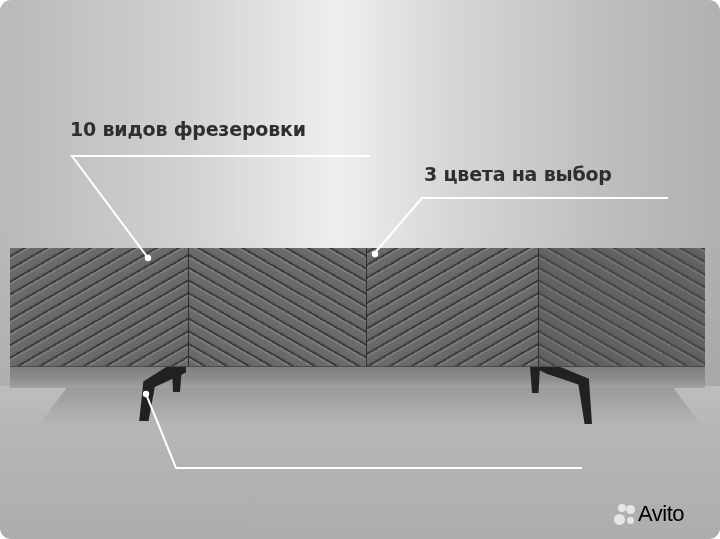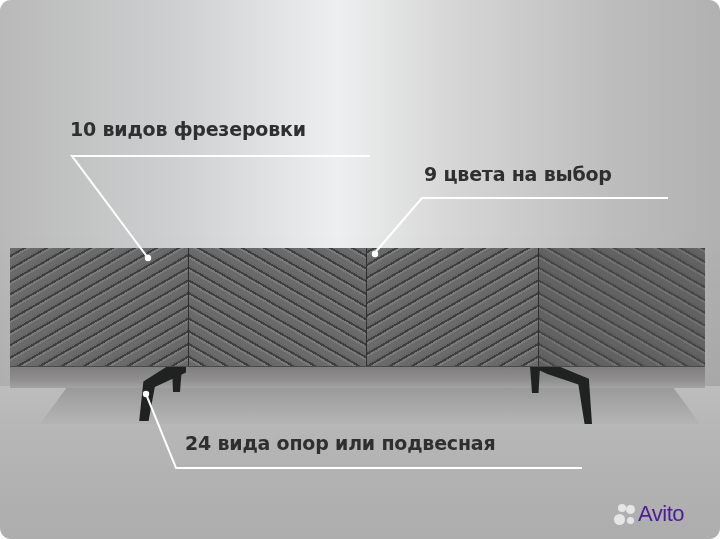--- a/index.html
+++ b/index.html
@@ -36,21 +36,21 @@
   .lines { position: absolute; left: 0; top: 0; width: 720px; height: 539px; }
   .label { position: absolute; font-weight: bold; color: #2f2f2f; white-space: nowrap;
            font-family: "DejaVu Sans", sans-serif; letter-spacing: -0.2px; }
   .label-1 { left: 70px; top: 118px; font-size: 19px; }
   .label-2 { left: 424px; top: 163px; font-size: 19px; }
   .label-3 { left: 185px; top: 432px; font-size: 19px; }
 
   .watermark { position: absolute; left: 612px; top: 499px; height: 30px; display: flex; align-items: center; }
   .wm-dots { position: relative; width: 24px; height: 24px; margin-right: 2px; }
   .wm-dots span { position: absolute; border-radius: 50%; background: #e6e6e6; }
-  .wm-text { color: #4c1d95; font-size: 22px; font-family: "Liberation Sans", sans-serif; letter-spacing: -0.5px; }
+  .wm-text { color: #000000; font-size: 22px; font-family: "Liberation Sans", sans-serif; letter-spacing: -0.5px; }
 </style>
 </head>
 <body>
 
 <div class="scene">
   <div class="wall"></div>
   <div class="wall-lower"></div>
   <div class="floor"></div>
   <div class="shadow"></div>
   <div class="under"></div>
@@ -77,22 +77,21 @@
       <polyline points="146,394 176,468 582,468"></polyline>
     </g>
     <g fill="#ffffff">
       <circle cx="148" cy="258" r="3.2"></circle>
       <circle cx="375" cy="254" r="3.2"></circle>
       <circle cx="146" cy="394" r="3.2"></circle>
     </g>
   </svg>
 
   <div class="label label-1">10 видов фрезеровки</div>
-  <div class="label label-2">9 цвета на выбор</div>
-  <div class="label label-3">24 вида опор или подвесная</div>
+  <div class="label label-2">3 цвета на выбор</div>
 
   <div class="watermark">
     <div class="wm-dots">
       <span style="left:2px; top:12px; width:11px; height:11px;"></span>
       <span style="left:6px; top:2px; width:8px; height:8px;"></span>
       <span style="left:14px; top:3px; width:9px; height:9px;"></span>
       <span style="left:15px; top:15px; width:7px; height:7px;"></span>
     </div>
     <span class="wm-text">Avito</span>
   </div>

